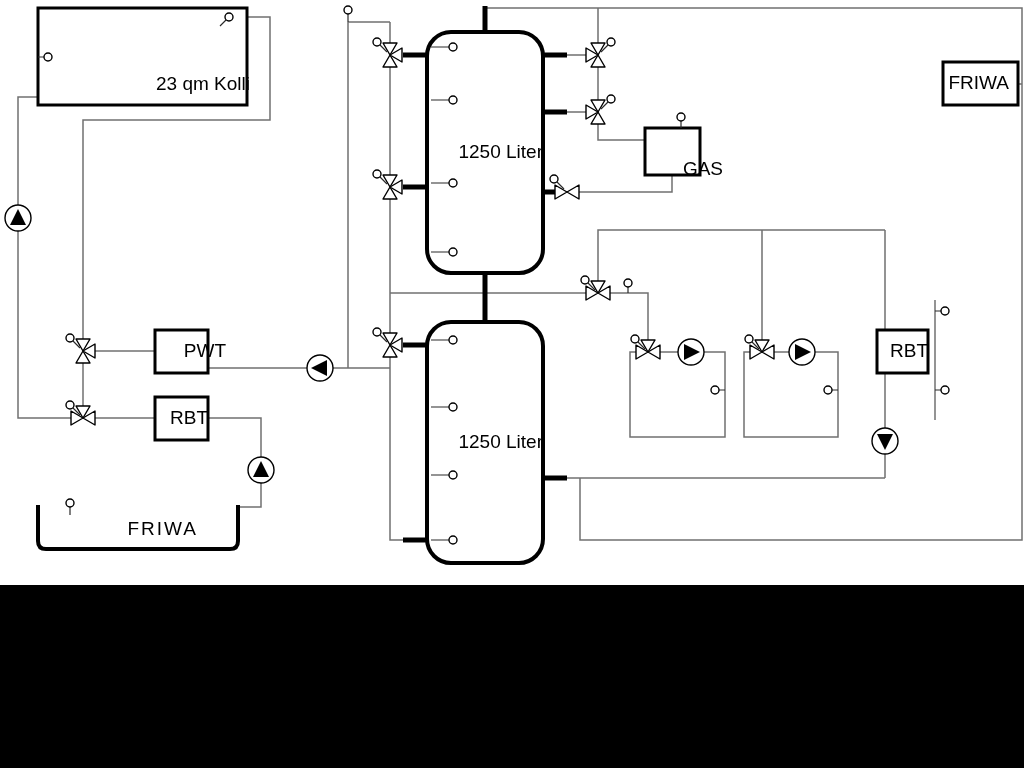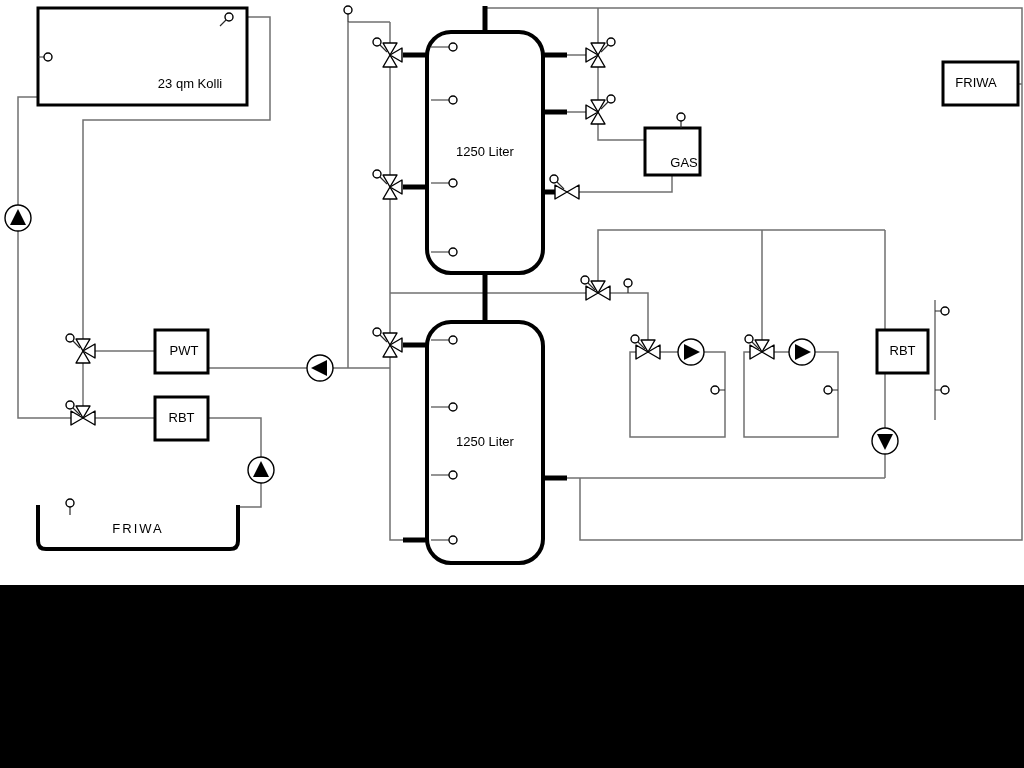--- a/index.html
+++ b/index.html
@@ -1,21 +1,21 @@
 <!DOCTYPE html>
 <html><head>
 <meta charset="utf-8">
 <style>
   *{box-sizing:border-box}
   html,body{margin:0;padding:0;background:#000}
   body{font-family:"Liberation Sans","DejaVu Sans",sans-serif}
   .page{position:relative;width:1024px;height:768px;background:#000;overflow:hidden}
   .canvas{position:absolute;top:0;left:0;width:1024px;height:585px;background:#fff}
   .canvas svg{position:absolute;top:0;left:0}
-  .label{position:absolute;font-size:13px;color:#000;text-align:center;line-height:18px;white-space:nowrap}
+  .label{position:absolute;font-size:19px;color:#000;text-align:right;line-height:18px;white-space:nowrap}
   .pool-label{letter-spacing:2px}
   .letterbox{position:absolute;left:0;top:585px;width:1024px;height:183px;background:#000}
   .thin{stroke:#707070;stroke-width:1.5;fill:none}
   .stems{stroke:#2a2a2a;stroke-width:1.2;fill:none}
   .thick{stroke:#000;stroke-width:5;fill:none}
   .pool{stroke:#000;stroke-width:4;fill:none}
   .box{stroke:#000;stroke-width:3;fill:#fff}
   .tank{stroke:#000;stroke-width:4;fill:#fff}
   .sym{fill:#fff;stroke:#000;stroke-width:1.4;stroke-linejoin:round}
 </style>
@@ -172,22 +172,22 @@
         <use href="#sensor" transform="translate(453,340)"></use>
         <use href="#sensor" transform="translate(453,407)"></use>
         <use href="#sensor" transform="translate(453,475)"></use>
         <use href="#sensor" transform="translate(453,540)"></use>
       </g>
     </svg>
 
     <div class="label" style="left:130px;top:75px;width:120px">23 qm Kolli</div>
     <div class="label" style="left:427px;top:143px;width:116px">1250 Liter</div>
     <div class="label" style="left:427px;top:433px;width:116px">1250 Liter</div>
-    <div class="label" style="left:645px;top:154px;width:78px">GAS</div>
+    <div class="label" style="left:645px;top:160px;width:78px">GAS</div>
     <div class="label" style="left:943px;top:74px;width:66px">FRIWA</div>
-    <div class="label" style="left:148px;top:342px;width:72px">PWT</div>
+    <div class="label" style="left:154px;top:342px;width:72px">PWT</div>
     <div class="label" style="left:155px;top:409px;width:53px">RBT</div>
     <div class="label" style="left:877px;top:342px;width:51px">RBT</div>
     <div class="label pool-label" style="left:78px;top:520px;width:120px">FRIWA</div>
   </div>
 
   <div class="letterbox"></div>
 </div>
 
 </body></html>

